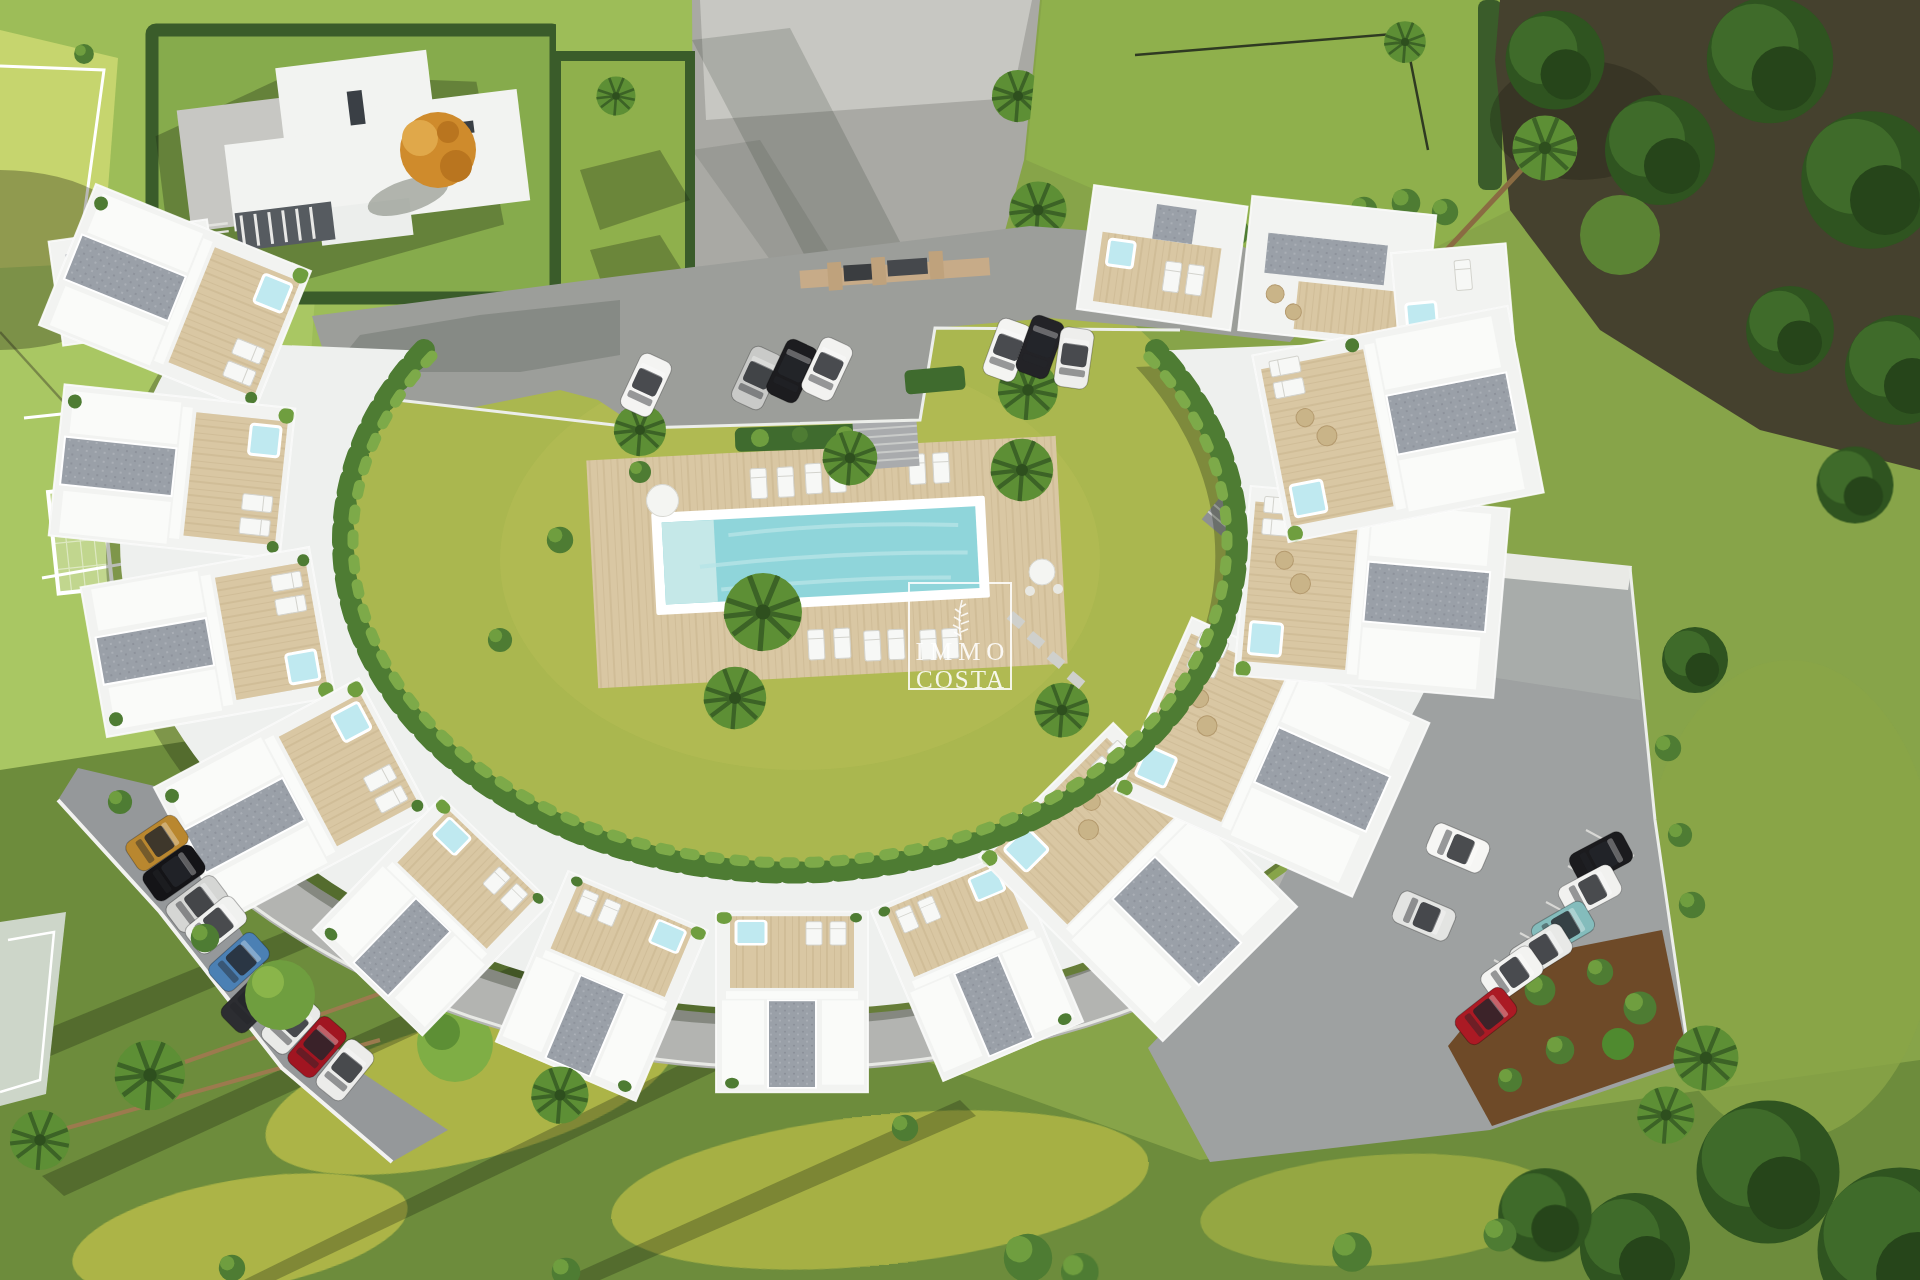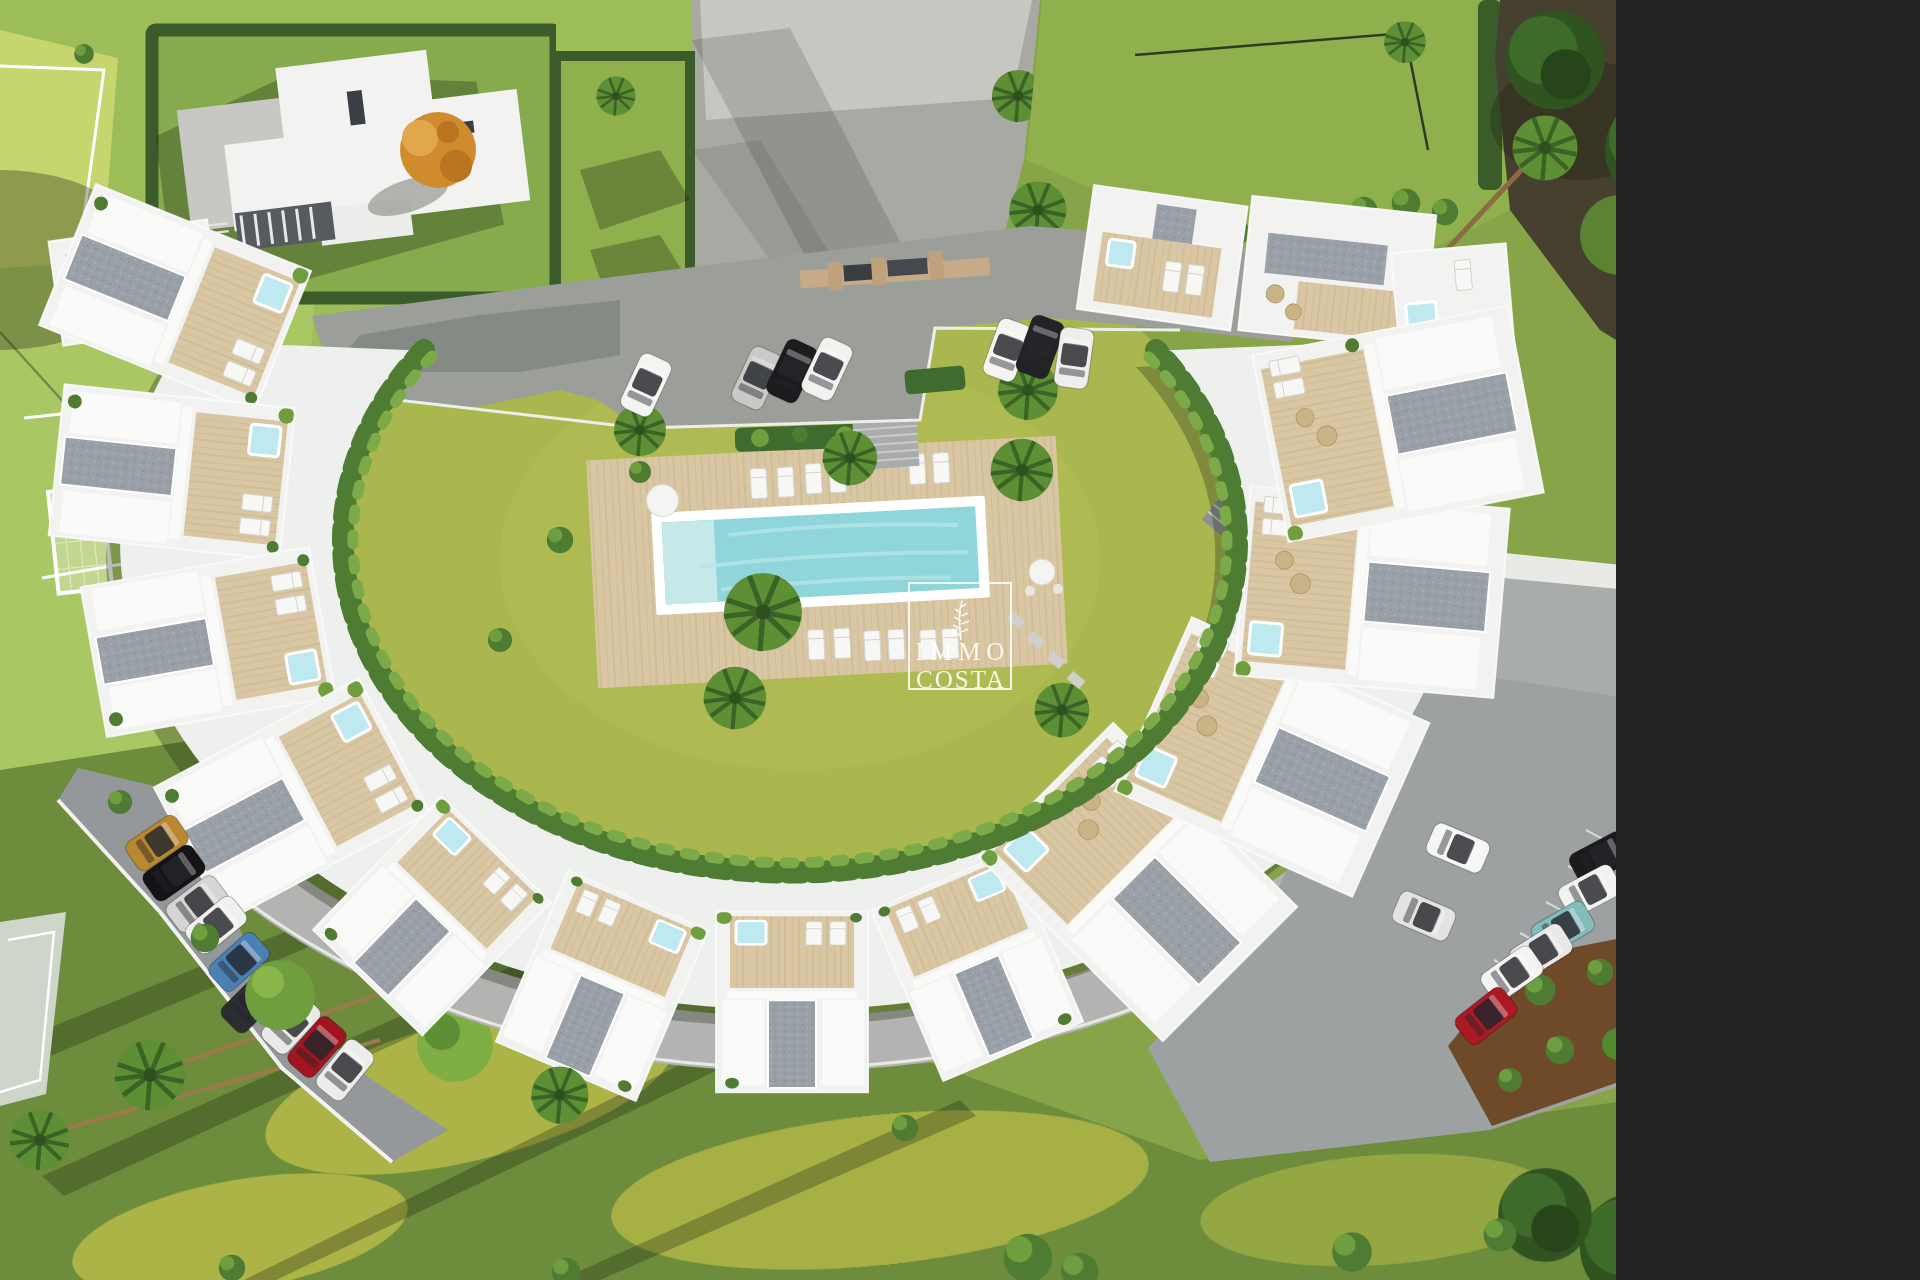--- a/index.html
+++ b/index.html
@@ -1,16 +1,16 @@
 <!DOCTYPE html>
 <html><head>
 <meta charset="utf-8">
 <style>
   html,body{margin:0;padding:0;background:#222;}
-  .stage{width:1616px;height:1280px;position:relative;overflow:hidden;font-family:"Liberation Sans",sans-serif;}
+  .stage{width:1920px;height:1280px;position:relative;overflow:hidden;font-family:"Liberation Sans",sans-serif;}
   svg{display:block}
   
   .modbase{fill:#f2f3f1;stroke:#dfe1de;stroke-width:1;}
   .modframe{fill:none;stroke:rgba(255,255,255,.75);stroke-width:2;}
   .wp{fill:#fafbf9;}
   .grav-edge{fill:none;stroke:#ffffff;stroke-width:2;}
   .jac{fill:#bfe9f0;stroke:#ffffff;stroke-width:3;}
   .bush{fill:#4e7c33;}
   .bush2{fill:#6f9e3f;}
   .wick{fill:#c9b488;stroke:#b49a6e;stroke-width:1;}

